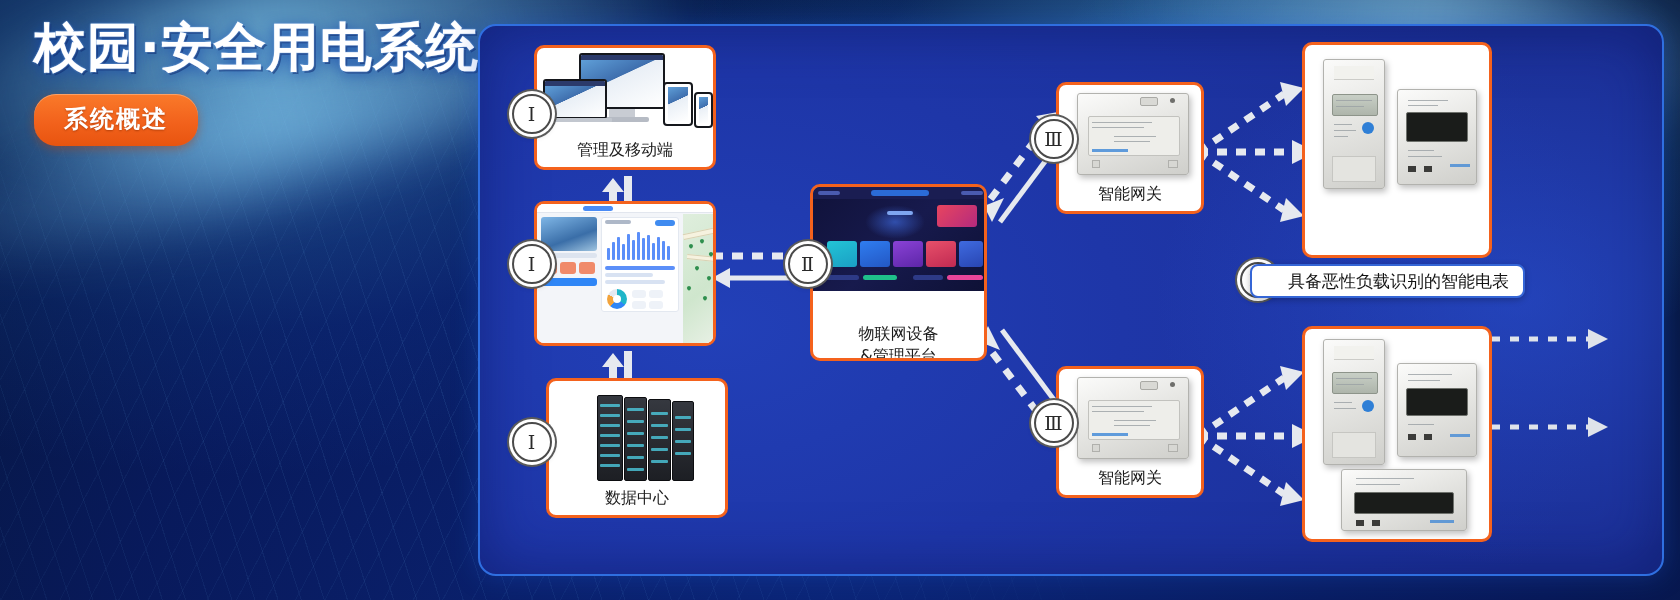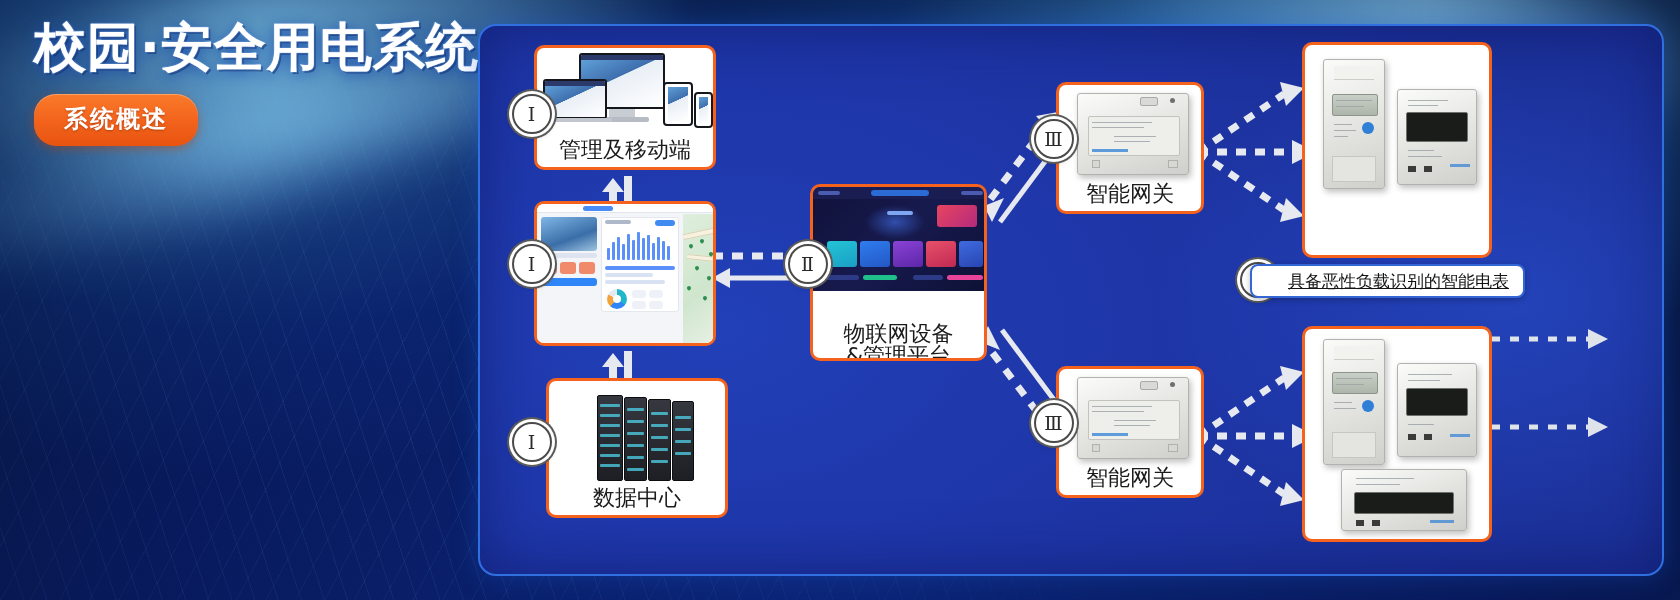--- a/index.html
+++ b/index.html
@@ -113,21 +113,21 @@
     border-radius: 10px;
     display: flex; flex-direction: column;
     align-items: center; justify-content: flex-start;
     overflow: hidden; z-index: 4;
   }
   .node-label {
     width: 100%;
     text-align: center;
     color: #1b1b1b;
     font-family: "DejaVu Sans", "Liberation Sans", sans-serif;
-    font-size: 22px;
+    font-size: 16px;
     line-height: 22px;
     font-weight: 500;
     padding-bottom: 6px;
   }
   .node-thumb { flex: 1 1 auto; width: 100%; position: relative; }
 
   
   .badge {
     position: absolute; z-index: 9;
     width: 40px; height: 40px; border-radius: 50%;
@@ -520,18 +520,18 @@
         <div class="meter-dark-lcd" style="left:12px;top:22px;width:100px;height:22px;"></div>
         <div class="meter-line" style="left:14px;top:8px;width:58px;"></div>
         <div class="meter-line" style="left:14px;top:14px;width:44px;"></div>
         <div style="position:absolute;left:14px;top:50px;width:8px;height:6px;background:#3b3b39;"></div>
         <div style="position:absolute;left:30px;top:50px;width:8px;height:6px;background:#3b3b39;"></div>
         <div style="position:absolute;left:88px;top:50px;width:24px;height:3px;background:#2f7fd6;opacity:.7;"></div>
       </div>
     </div>
   </div>
 
-  <div id="meter-callout" style="left:770px; top:238px;text-decoration:underline;">
+  <div id="meter-callout" style="left:770px; top:238px;">
     <span>具备恶性负载识别的智能电表</span>
   </div>
   <div class="badge" style="left:760px; top:236px; width:36px; height:36px; font-size:17px;">Ⅳ</div>
 
 </div>
 
 </body></html>

